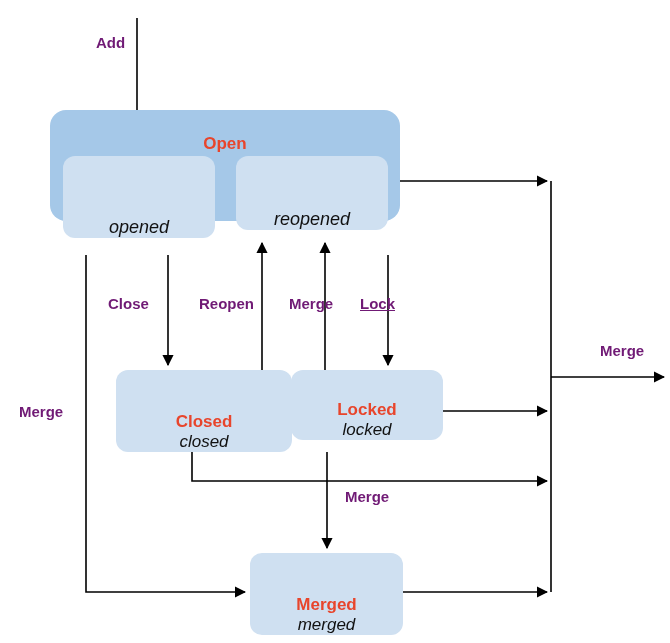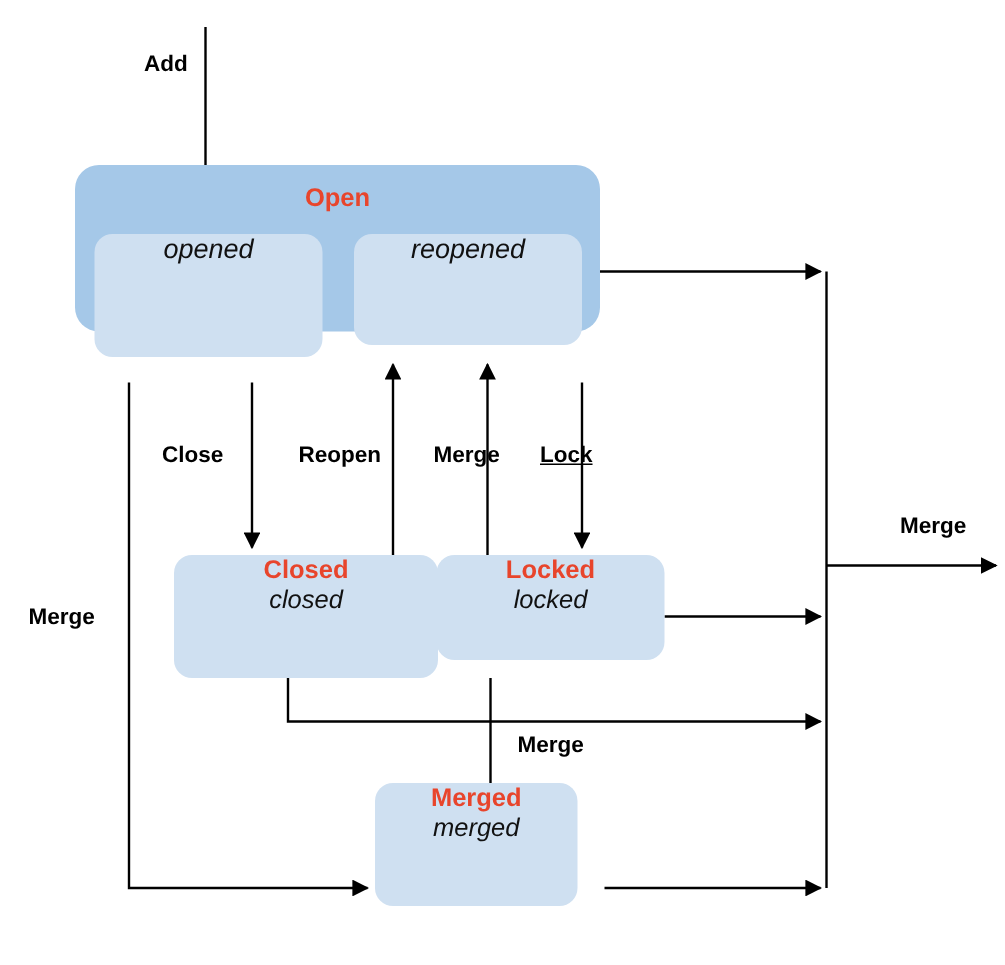--- a/index.html
+++ b/index.html
@@ -21,32 +21,32 @@
     top: 0;
     width: 670px;
     height: 643px;
   }
   .node {
     position: absolute;
     box-sizing: border-box;
     display: flex;
     flex-direction: column;
     align-items: center;
-    justify-content: flex-start;
+    justify-content: flex-end;
     line-height: 1.18;
   }
   .group-open {
     left: 50px;
     top: 110px;
     width: 350px;
     height: 111px;
     background: #A5C8E8;
     border-radius: 16px;
     justify-content: flex-start;
-    padding-top: 12px;
+    padding-top: 24px;
   }
   .group-title {
     color: #E8452C;
     font-size: 17px;
     font-weight: bold;
   }
   .state-box {
     background: #CFE0F1;
     border-radius: 12px;
   }
@@ -69,42 +69,42 @@
     height: 82px;
   }
   .state-locked {
     left: 291px;
     top: 370px;
     width: 152px;
     height: 70px;
   }
   .state-merged {
     left: 250px;
-    top: 522px;
-    width: 135px;
+    top: 553px;
+    width: 153px;
     height: 82px;
   }
   .state-name {
     color: #E8452C;
     font-size: 17px;
     font-weight: bold;
   }
   .state-value {
     color: #111111;
     font-size: 17px;
     font-style: italic;
   }
   .state-value-solo {
     color: #111111;
     font-size: 18px;
     font-style: italic;
   }
   .edge-label {
     position: absolute;
-    color: #000000;
+    color: #701a75;
     font-size: 15px;
     font-weight: bold;
     white-space: nowrap;
   }
   .lbl-add   { left: 96px;  top: 34px; }
   .lbl-close { left: 108px; top: 295px; }
   .lbl-reopen{ left: 199px; top: 295px; }
   .lbl-unlock{ left: 289px; top: 295px; }
   .lbl-lock  { left: 360px; top: 295px; text-decoration: underline; }
   .lbl-merge-left { left: 19px;  top: 403px; }

